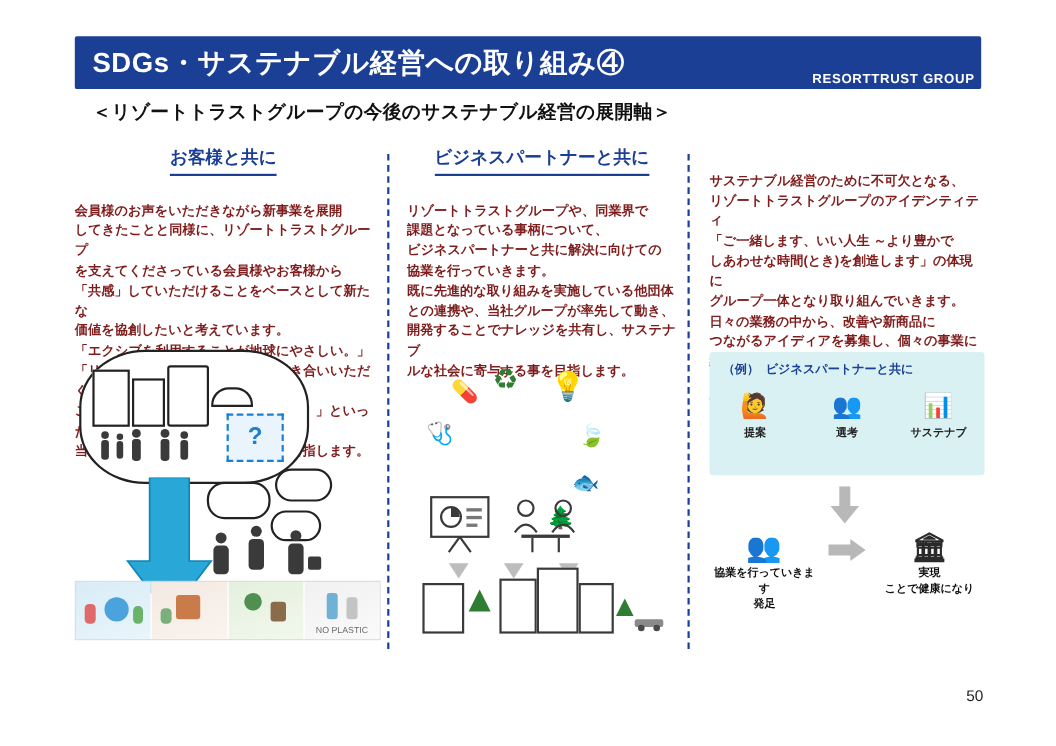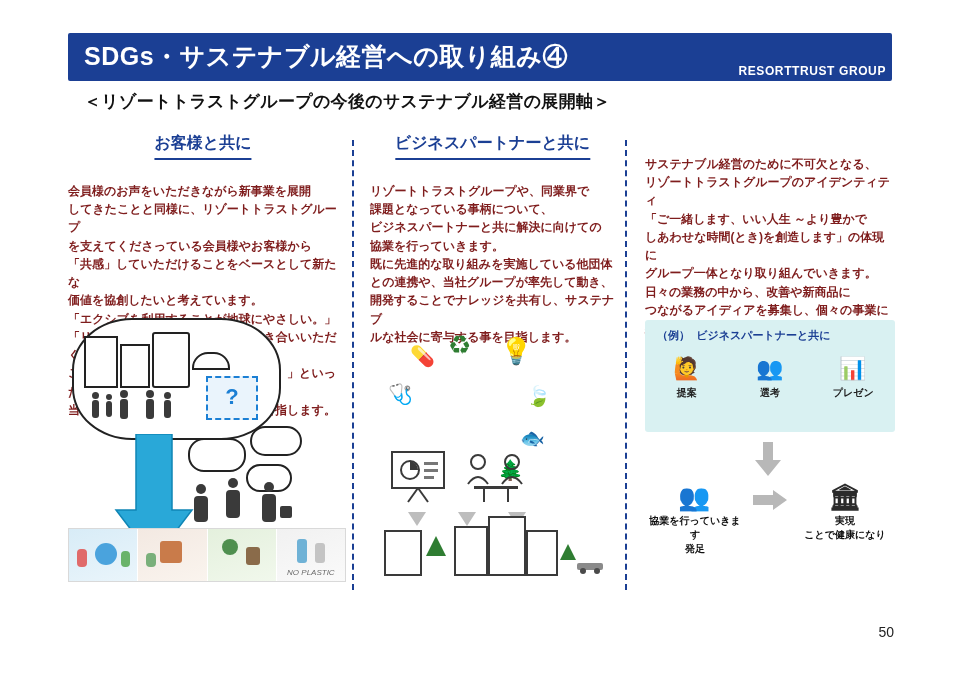--- a/index.html
+++ b/index.html
@@ -157,21 +157,21 @@
   }
   .photo-cell {
     flex: 1;
     border-right: 1px solid #ffffff;
     position: relative;
     overflow: hidden;
   }
   .pc1 { background: linear-gradient(160deg,#d8ecf7 0%, #eaf5fb 100%); }
   .pc2 { background: linear-gradient(160deg,#f3e9e2 0%, #faf4ee 100%); }
   .pc3 { background: linear-gradient(160deg,#e4f0dd 0%, #f1f8ec 100%); }
-  .pc4 { background: linear-gradient(160deg,#f1f1f1 0%, #fafafa 100%); border-right:none;font-style:italic;}
+  .pc4 { background: linear-gradient(160deg,#f1f1f1 0%, #fafafa 100%); border-right:none;}
   .pc-fig {
     position: absolute;
     bottom: 4px;
     width: 100%;
     text-align: center;
     font-size: 8px;
     color: #6a6a6a;
   }
   .pc-dot {
     position: absolute;
@@ -459,21 +459,21 @@
       <div class="idea-col">
         <span class="idea-ic">🙋</span>
         <span>提案</span>
       </div>
       <div class="idea-col">
         <span class="idea-ic">👥</span>
         <span>選考</span>
       </div>
       <div class="idea-col">
         <span class="idea-ic">📊</span>
-        <span>プレゼン</span>
+        <span>サステナブ</span>
       </div>
     </div>
   </div>
 
   <svg class="down-arrow" viewBox="0 0 26 34">
     <polygon points="8,0 18,0 18,18 26,18 13,34 0,18 8,18" fill="#b8b8b8"></polygon>
   </svg>
 
   <div class="flow-row">
     <div class="flow-item" style="left:0; top:0;">

